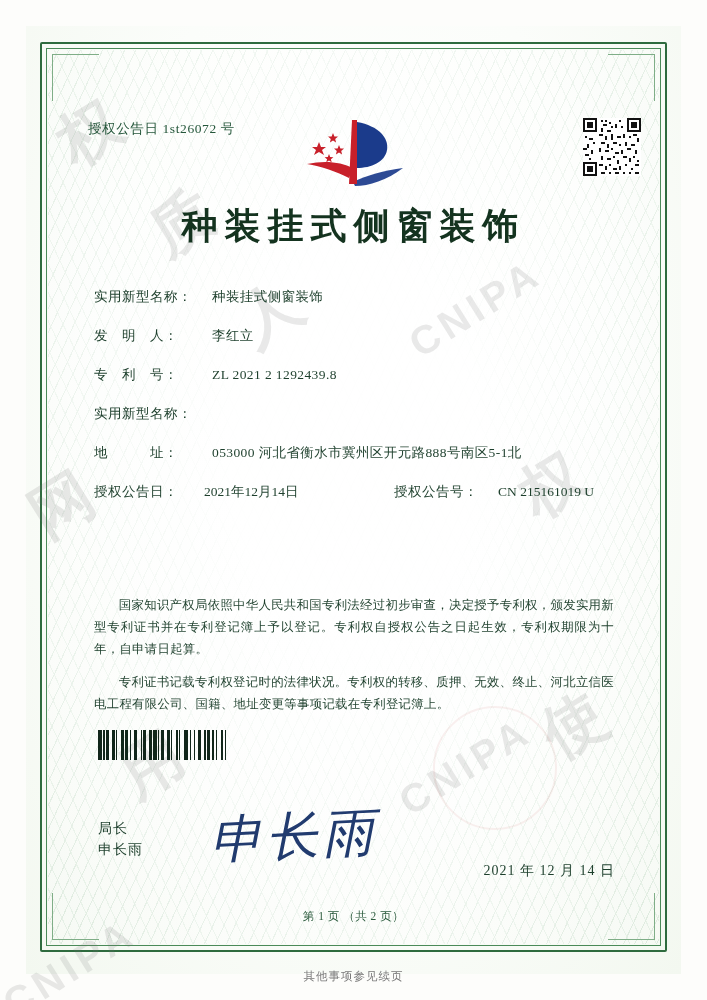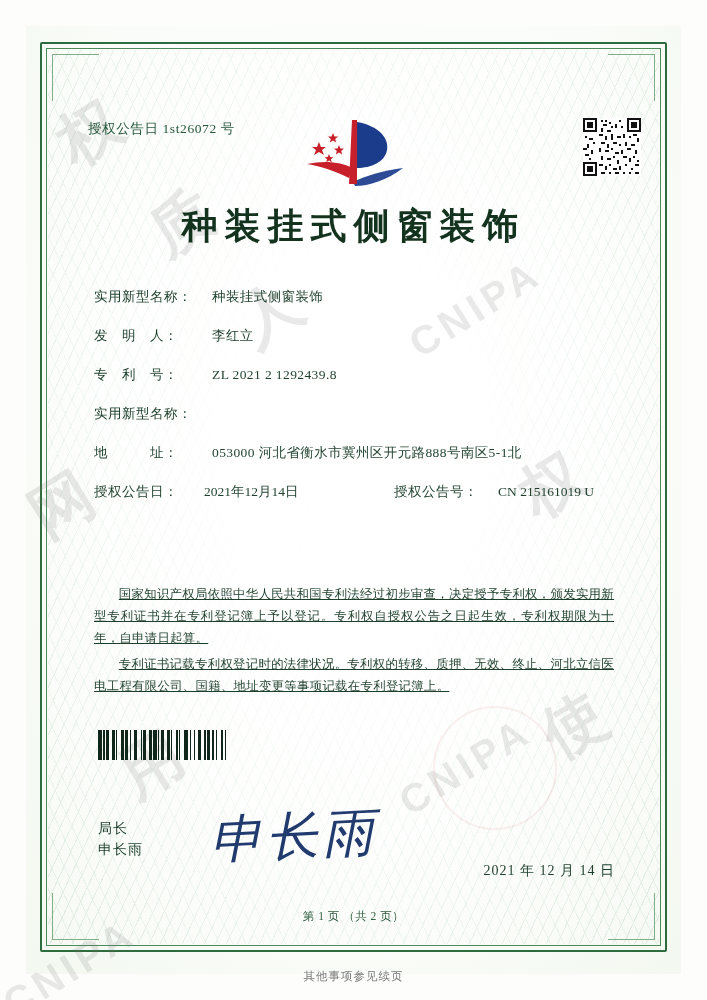--- a/index.html
+++ b/index.html
@@ -157,21 +157,21 @@
   .paras {
     position: absolute;
     left: 94px; top: 583px;
     width: 520px;
     font-size: 12.4px;
     line-height: 22px;
     color: #1d3f2c;
     letter-spacing: .3px;
     text-align: justify;
   }
-  .paras p { margin: 0 0 4px 0; text-indent: 2em; text-decoration: underline; }
+  .paras p { margin: 11px 0 4px 0; text-indent: 2em; }
 
   
   .barcode {
     position: absolute;
     left: 98px; bottom: 240px;
     width: 260px; height: 30px;
     display: flex;
     align-items: stretch;
   }
   .barcode i { display: block; background: #11261a; }

